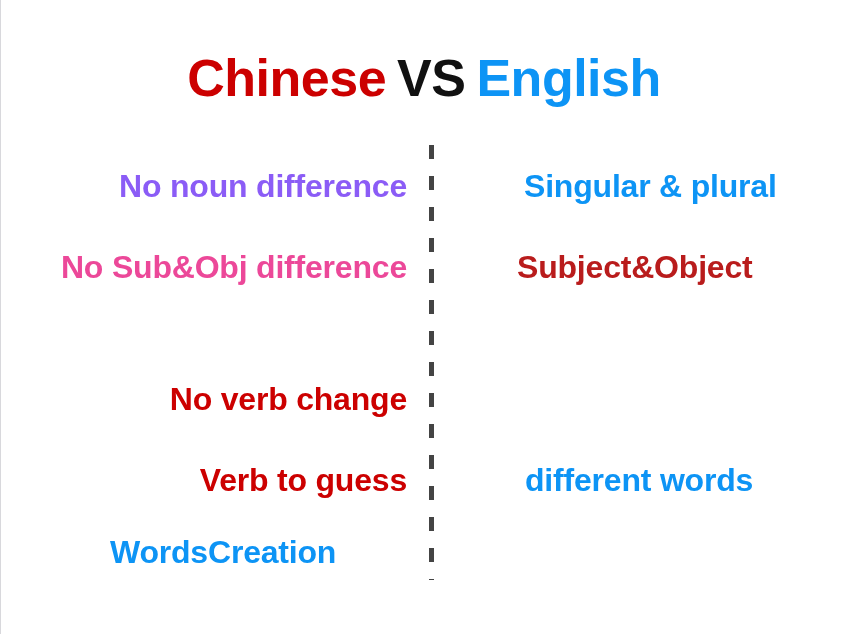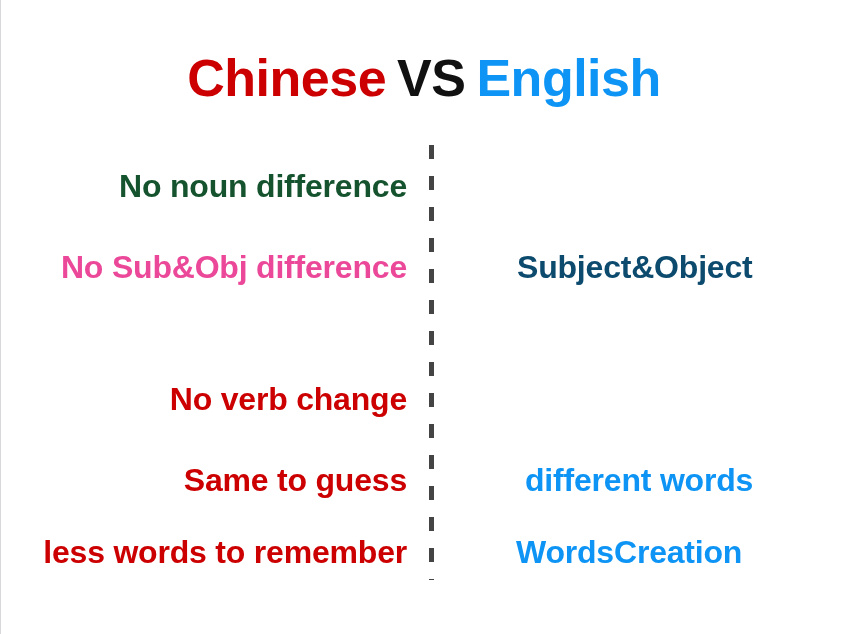--- a/index.html
+++ b/index.html
@@ -98,44 +98,44 @@
 
 <div id="slide">
 
   <div id="title">
     <span class="seg" style="color:#CC0000">Chinese</span><span class="gap"></span><span class="seg" style="color:#111111">VS</span><span class="gap"></span><span class="seg" style="color:#0D94F5">English</span>
   </div>
 
   <div id="compare">
 
     <div class="row" style="top:16px">
-      <div class="cell cell-left" style="color:#14532d">No noun difference</div>
+      <div class="cell cell-left" style="color:#8b5cf6">No noun difference</div>
       <div class="spacer"></div>
+      <div class="cell cell-right" style="color:#0D94F5; padding-left:61px">Singular &amp; plural</div>
     </div>
 
     <div class="row" style="top:97px">
       <div class="cell cell-left" style="color:#ec4899">No Sub&amp;Obj difference</div>
       <div class="spacer"></div>
-      <div class="cell cell-right" style="color:#0c4a6e; padding-left:54px">Subject&amp;Object</div>
+      <div class="cell cell-right" style="color:#b91c1c; padding-left:54px">Subject&amp;Object</div>
     </div>
 
 
     <div class="row" style="top:229px">
       <div class="cell cell-left" style="color:#CC0000">No verb change</div>
       <div class="spacer"></div>
     </div>
 
     <div class="row" style="top:310px">
-      <div class="cell cell-left" style="color:#CC0000">Same to guess</div>
+      <div class="cell cell-left" style="color:#CC0000">Verb to guess</div>
       <div class="spacer"></div>
       <div class="cell cell-right" style="color:#0D94F5; padding-left:62px">different words</div>
     </div>
 
     <div class="row" style="top:382px">
-      <div class="cell cell-left" style="color:#CC0000">less words to remember</div>
       <div class="spacer"></div>
       <div class="cell cell-right" style="color:#0D94F5; padding-left:53px">WordsCreation</div>
     </div>
 
   </div>
 
   <div id="divider"></div>
 
 </div>
 

